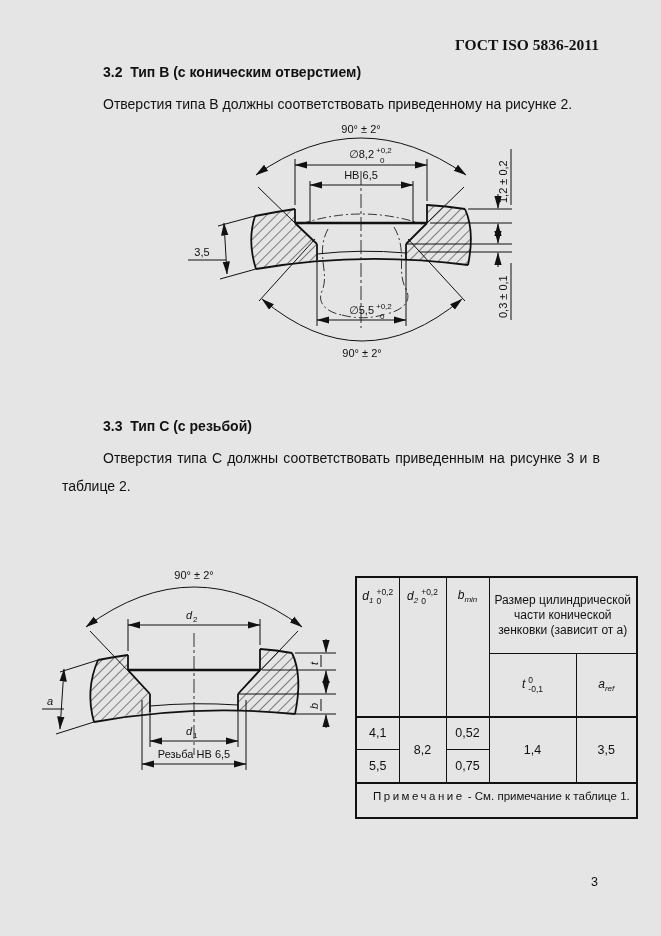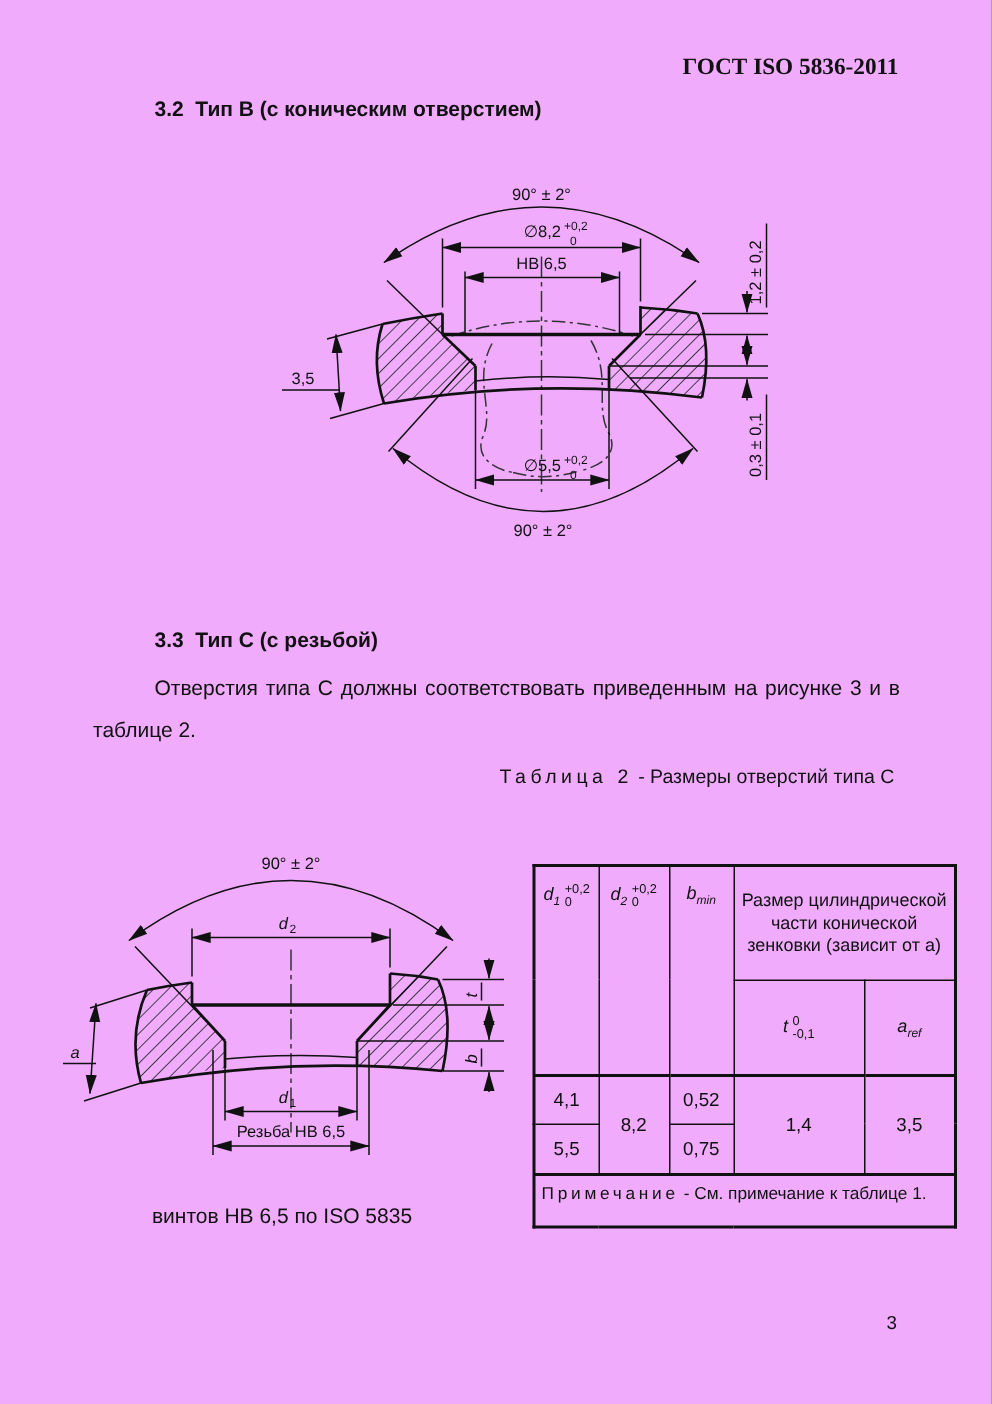--- a/index.html
+++ b/index.html
@@ -1,17 +1,17 @@
 <!DOCTYPE html>
 <html><head>
 <meta charset="utf-8">
 <style>
   html,body{margin:0;padding:0;background:#888;}
   .page{
-    position:relative;width:661px;height:936px;background:#f0abfc;color:#111;
+    position:relative;width:661px;height:936px;background:#e5e5e5;color:#111;
     font-family:"Liberation Sans",sans-serif;margin:0 auto;overflow:hidden;
   }
   .abs{position:absolute;}
   .hdr-right{right:62px;top:36px;font-family:"Liberation Serif",serif;font-weight:bold;font-size:15.5px;}
   .h-sec{left:103px;font-weight:bold;font-size:14px;white-space:pre-wrap;text-align:right;}
   .para{left:62px;width:538px;font-size:14px;line-height:28px;text-align:justify;text-indent:41px;}
   .cap{font-size:14px;text-align:center;}
   .cap2{left:85px;top:372px;width:540px;}
   .cap3{left:63px;top:795px;width:250px;line-height:30px;}
   .tbl-title{left:333px;top:504px;width:264px;font-size:13px;line-height:27px;}
@@ -22,21 +22,21 @@
   table.t2{border-collapse:collapse;table-layout:fixed;font-size:12px;}
   table.t2,table.t2 th,table.t2 td{border:1px solid #111;}
   table.t2{border-width:2px;}
   table.t2 th{font-weight:normal;padding:0;}
   table.t2 .coltop{vertical-align:top;padding-top:10px;text-align:center;}
   table.t2 .mid{vertical-align:middle;text-align:center;}
   table.t2 .grp{vertical-align:middle;text-align:center;font-size:12px;line-height:15px;padding:2px 4px;}
   table.t2 tr.body1 td{border-top:2px solid #111;}
   table.t2 td{text-align:center;vertical-align:middle;font-size:12.5px;}
   table.t2 td.note{border-top:2px solid #111;text-align:left;vertical-align:top;padding:6px 3px 12px 4px;font-size:11.5px;}
-  .note-lbl{letter-spacing:2.5px;}
+  .note-lbl{letter-spacing:2.5px;margin-left:12px;}
   .sym{font-style:italic;}
   sub{font-size:8px;}
   .tolcol{display:inline-flex;flex-direction:column;font-size:8.5px;line-height:9px;margin-left:3px;vertical-align:middle;text-align:left;font-style:normal;}
 
   svg text{font-family:"Liberation Sans",sans-serif;fill:#111;font-size:11px;}
   svg text.small{font-size:8px;}
   svg text.it{font-style:italic;}
   svg .thin{stroke:#111;stroke-width:1;fill:none;}
   svg .out{stroke:#111;stroke-width:1.8;fill:none;}
   svg .thick{stroke:#111;stroke-width:2.4;fill:none;}
@@ -44,20 +44,21 @@
   svg .cl{stroke:#333;stroke-width:1;fill:none;stroke-dasharray:14 3 3 3;}
 </style>
 </head>
 <body>
 
 <div class="page">
 
   <div class="abs hdr-right">ГОСТ ISO 5836-2011</div>
 
   <div class="abs h-sec" style="top:64px;">3.2  Тип В (с коническим отверстием)</div>
+  <div class="abs para" style="top:90px;">Отверстия типа В должны соответствовать приведенному на рисунке 2.</div>
 
   <svg class="abs" style="left:180px;top:113px;" width="340" height="252" viewBox="0 0 340 252">
     <defs>
       <pattern id="h2" width="7" height="7" patternUnits="userSpaceOnUse" patternTransform="rotate(45)">
         <line x1="0" y1="0" x2="0" y2="7" stroke="#222" stroke-width="1.1"></line>
       </pattern>
       <marker id="a2" viewBox="0 0 12 8" refX="11.5" refY="4" markerWidth="13" markerHeight="9" orient="auto-start-reverse">
         <path d="M0,0.6 L12,4 L0,7.4 Z" fill="#111"></path>
       </marker>
     </defs>
@@ -148,21 +149,20 @@
       <path class="thin" d="M 82,186 Q 182,270 282,186" marker-start="url(#a2)" marker-end="url(#a2)"></path>
       <text x="182" y="244" text-anchor="middle">90° ± 2°</text>
     </g>
   </svg>
 
 
   <div class="abs h-sec" style="top:418px;">3.3  Тип С (с резьбой)</div>
   <div class="abs para" style="top:444px;">Отверстия типа С должны соответствовать приведенным на рисунке 3 и в таблице 2.</div>
 
   <div class="abs tbl-title">
-    <div><span class="lbl">Таблица 2</span><span> - Размеры отверстий типа С</span></div>
   </div>
 
   <svg class="abs" style="left:40px;top:563px;" width="300" height="228" viewBox="0 0 300 228">
     <defs>
       <pattern id="h3" width="7" height="7" patternUnits="userSpaceOnUse" patternTransform="rotate(45)">
         <line x1="0" y1="0" x2="0" y2="7" stroke="#222" stroke-width="1.1"></line>
       </pattern>
       <marker id="a3" viewBox="0 0 12 8" refX="11.5" refY="4" markerWidth="13" markerHeight="9" orient="auto-start-reverse">
         <path d="M0,0.6 L12,4 L0,7.4 Z" fill="#111"></path>
       </marker>
@@ -290,18 +290,17 @@
       <td>5,5</td>
       <td>0,75</td>
     </tr>
     <tr style="height:35px">
       <td colspan="5" class="note"><span class="note-lbl">Примечание</span><span> - См. примечание к таблице 1.</span></td>
     </tr>
   </tbody>
     </table>
 
   <div class="abs cap cap3">
-    <div>винтов HB 6,5 по ISO 5835</div>
   </div>
 
   <div class="abs pagenum">3</div>
 
 </div>
 
 </body></html>

